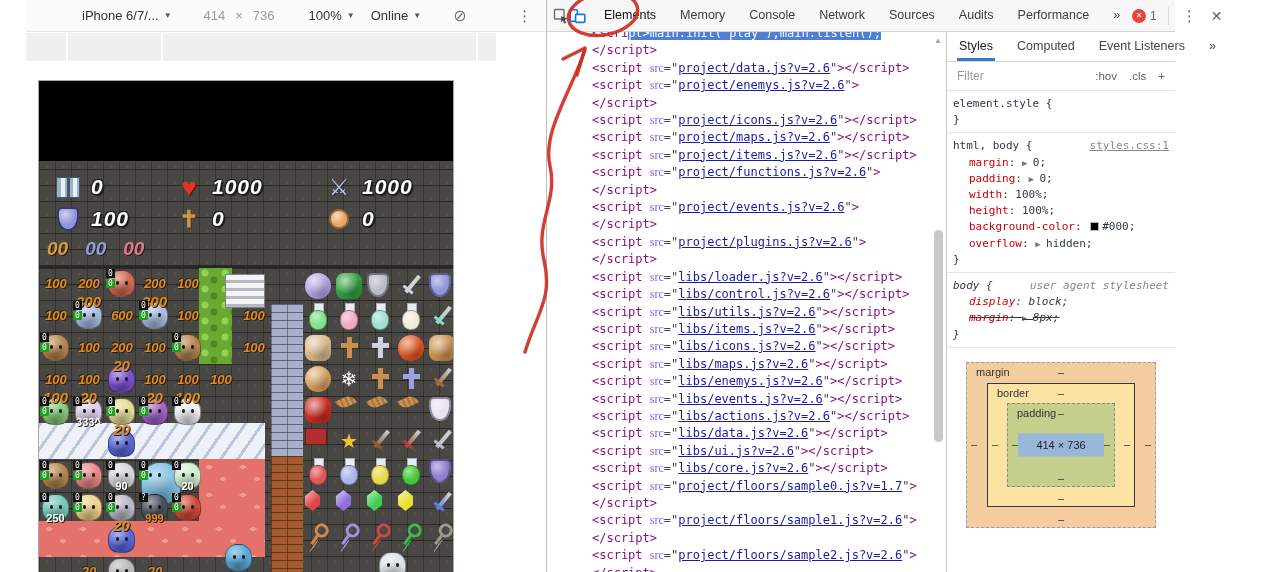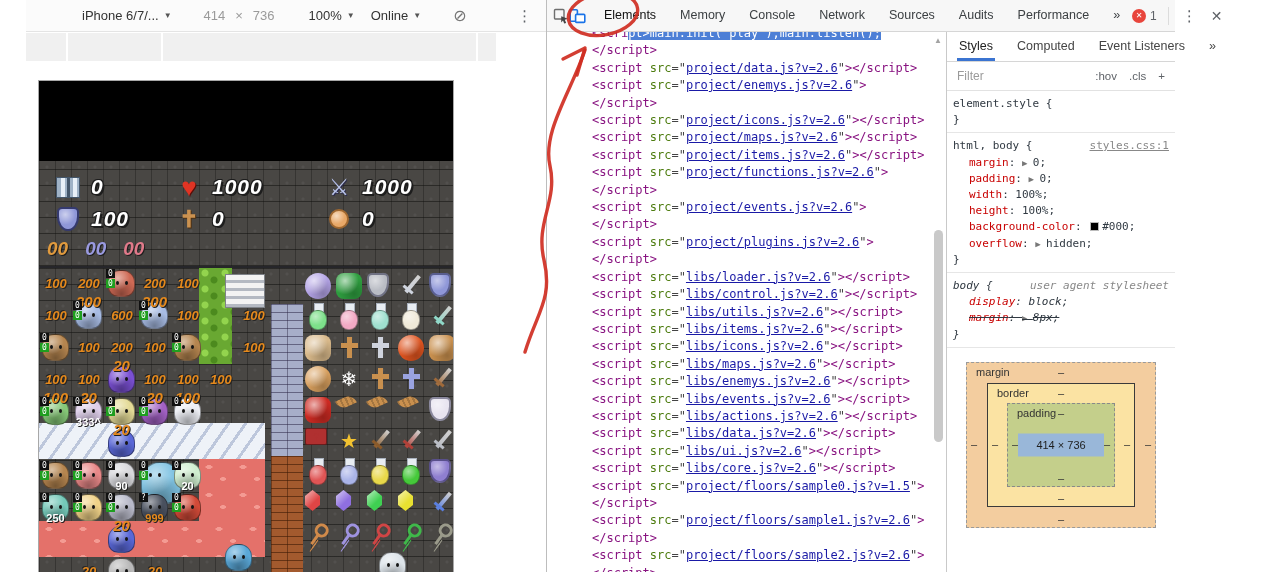--- a/index.html
+++ b/index.html
@@ -124,21 +124,21 @@
   .err-badge{width:14px;height:14px;border-radius:50%;background:#e8453c;color:#fff;font-size:8px;
      display:flex;align-items:center;justify-content:center;line-height:14px;}
   .err-count{margin:0 8px 0 4px;color:#5f6368;font-size:12px;}
   .dt-kebab{color:#5f6368;font-size:15px;padding:0 10px;}
   .dt-close{color:#5f6368;font-size:14px;padding:0 12px 0 4px;}
 
   .elements-pane{position:absolute;left:0;top:32px;width:399px;bottom:0;overflow:hidden;background:#fff;}
   .code-lines{margin-top:-7px;padding-left:45px;font-family:"DejaVu Sans Mono","Liberation Mono",monospace;
      font-size:12px;line-height:17.4px;white-space:nowrap;}
   .c-tag{color:#881280;}
-  .c-attr{color:#4d7c0f;}
+  .c-attr{color:#8b5cf6;font-family:Liberation Serif, serif;}
   .c-punc{color:#444;}
   .c-link{color:#1a1aa6;text-decoration:underline;}
   .sel-hl{background:#4d7fd6;color:#fff;}
   .el-scrollbar{position:absolute;right:1px;top:0;width:13px;bottom:0;}
   .el-sb-arrow{position:absolute;top:4px;left:2px;color:#a3a3a3;font-size:8px;}
   .el-sb-thumb{position:absolute;left:2px;top:198px;height:212px;width:9px;background:#c9c9c9;border-radius:5px;}
 
   .styles-pane{position:absolute;left:399px;top:32px;right:0;bottom:0;border-left:1px solid #c9c9c9;background:#fff;
      font-family:"DejaVu Sans Mono","Liberation Mono",monospace;font-size:11px;color:#303942;}
   .sp-tabs{height:30px;border-bottom:1px solid #d6d6d6;display:flex;align-items:center;
@@ -478,21 +478,21 @@
           <div><span class="c-tag">&lt;script</span> <span class="c-attr">src</span><span class="c-punc">="</span><span class="c-link">libs/utils.js?v=2.6</span><span class="c-punc">"</span><span class="c-tag">&gt;</span><span class="c-tag">&lt;/script&gt;</span></div>
           <div><span class="c-tag">&lt;script</span> <span class="c-attr">src</span><span class="c-punc">="</span><span class="c-link">libs/items.js?v=2.6</span><span class="c-punc">"</span><span class="c-tag">&gt;</span><span class="c-tag">&lt;/script&gt;</span></div>
           <div><span class="c-tag">&lt;script</span> <span class="c-attr">src</span><span class="c-punc">="</span><span class="c-link">libs/icons.js?v=2.6</span><span class="c-punc">"</span><span class="c-tag">&gt;</span><span class="c-tag">&lt;/script&gt;</span></div>
           <div><span class="c-tag">&lt;script</span> <span class="c-attr">src</span><span class="c-punc">="</span><span class="c-link">libs/maps.js?v=2.6</span><span class="c-punc">"</span><span class="c-tag">&gt;</span><span class="c-tag">&lt;/script&gt;</span></div>
           <div><span class="c-tag">&lt;script</span> <span class="c-attr">src</span><span class="c-punc">="</span><span class="c-link">libs/enemys.js?v=2.6</span><span class="c-punc">"</span><span class="c-tag">&gt;</span><span class="c-tag">&lt;/script&gt;</span></div>
           <div><span class="c-tag">&lt;script</span> <span class="c-attr">src</span><span class="c-punc">="</span><span class="c-link">libs/events.js?v=2.6</span><span class="c-punc">"</span><span class="c-tag">&gt;</span><span class="c-tag">&lt;/script&gt;</span></div>
           <div><span class="c-tag">&lt;script</span> <span class="c-attr">src</span><span class="c-punc">="</span><span class="c-link">libs/actions.js?v=2.6</span><span class="c-punc">"</span><span class="c-tag">&gt;</span><span class="c-tag">&lt;/script&gt;</span></div>
           <div><span class="c-tag">&lt;script</span> <span class="c-attr">src</span><span class="c-punc">="</span><span class="c-link">libs/data.js?v=2.6</span><span class="c-punc">"</span><span class="c-tag">&gt;</span><span class="c-tag">&lt;/script&gt;</span></div>
           <div><span class="c-tag">&lt;script</span> <span class="c-attr">src</span><span class="c-punc">="</span><span class="c-link">libs/ui.js?v=2.6</span><span class="c-punc">"</span><span class="c-tag">&gt;</span><span class="c-tag">&lt;/script&gt;</span></div>
           <div><span class="c-tag">&lt;script</span> <span class="c-attr">src</span><span class="c-punc">="</span><span class="c-link">libs/core.js?v=2.6</span><span class="c-punc">"</span><span class="c-tag">&gt;</span><span class="c-tag">&lt;/script&gt;</span></div>
-          <div><span class="c-tag">&lt;script</span> <span class="c-attr">src</span><span class="c-punc">="</span><span class="c-link">project/floors/sample0.js?v=1.5</span><span class="c-punc">"</span><span class="c-tag">&gt;</span></div>
+          <div><span class="c-tag">&lt;script</span> <span class="c-attr">src</span><span class="c-punc">="</span><span class="c-link">project/floors/sample0.js?v=1.7</span><span class="c-punc">"</span><span class="c-tag">&gt;</span></div>
           <div><span class="c-tag">&lt;/script&gt;</span></div>
           <div><span class="c-tag">&lt;script</span> <span class="c-attr">src</span><span class="c-punc">="</span><span class="c-link">project/floors/sample1.js?v=2.6</span><span class="c-punc">"</span><span class="c-tag">&gt;</span></div>
           <div><span class="c-tag">&lt;/script&gt;</span></div>
           <div><span class="c-tag">&lt;script</span> <span class="c-attr">src</span><span class="c-punc">="</span><span class="c-link">project/floors/sample2.js?v=2.6</span><span class="c-punc">"</span><span class="c-tag">&gt;</span></div>
           <div><span class="c-tag">&lt;/script&gt;</span></div>
         </div>
       <div class="el-scrollbar">
         <span class="el-sb-arrow">▲</span>
         <div class="el-sb-thumb"></div>
       </div>

